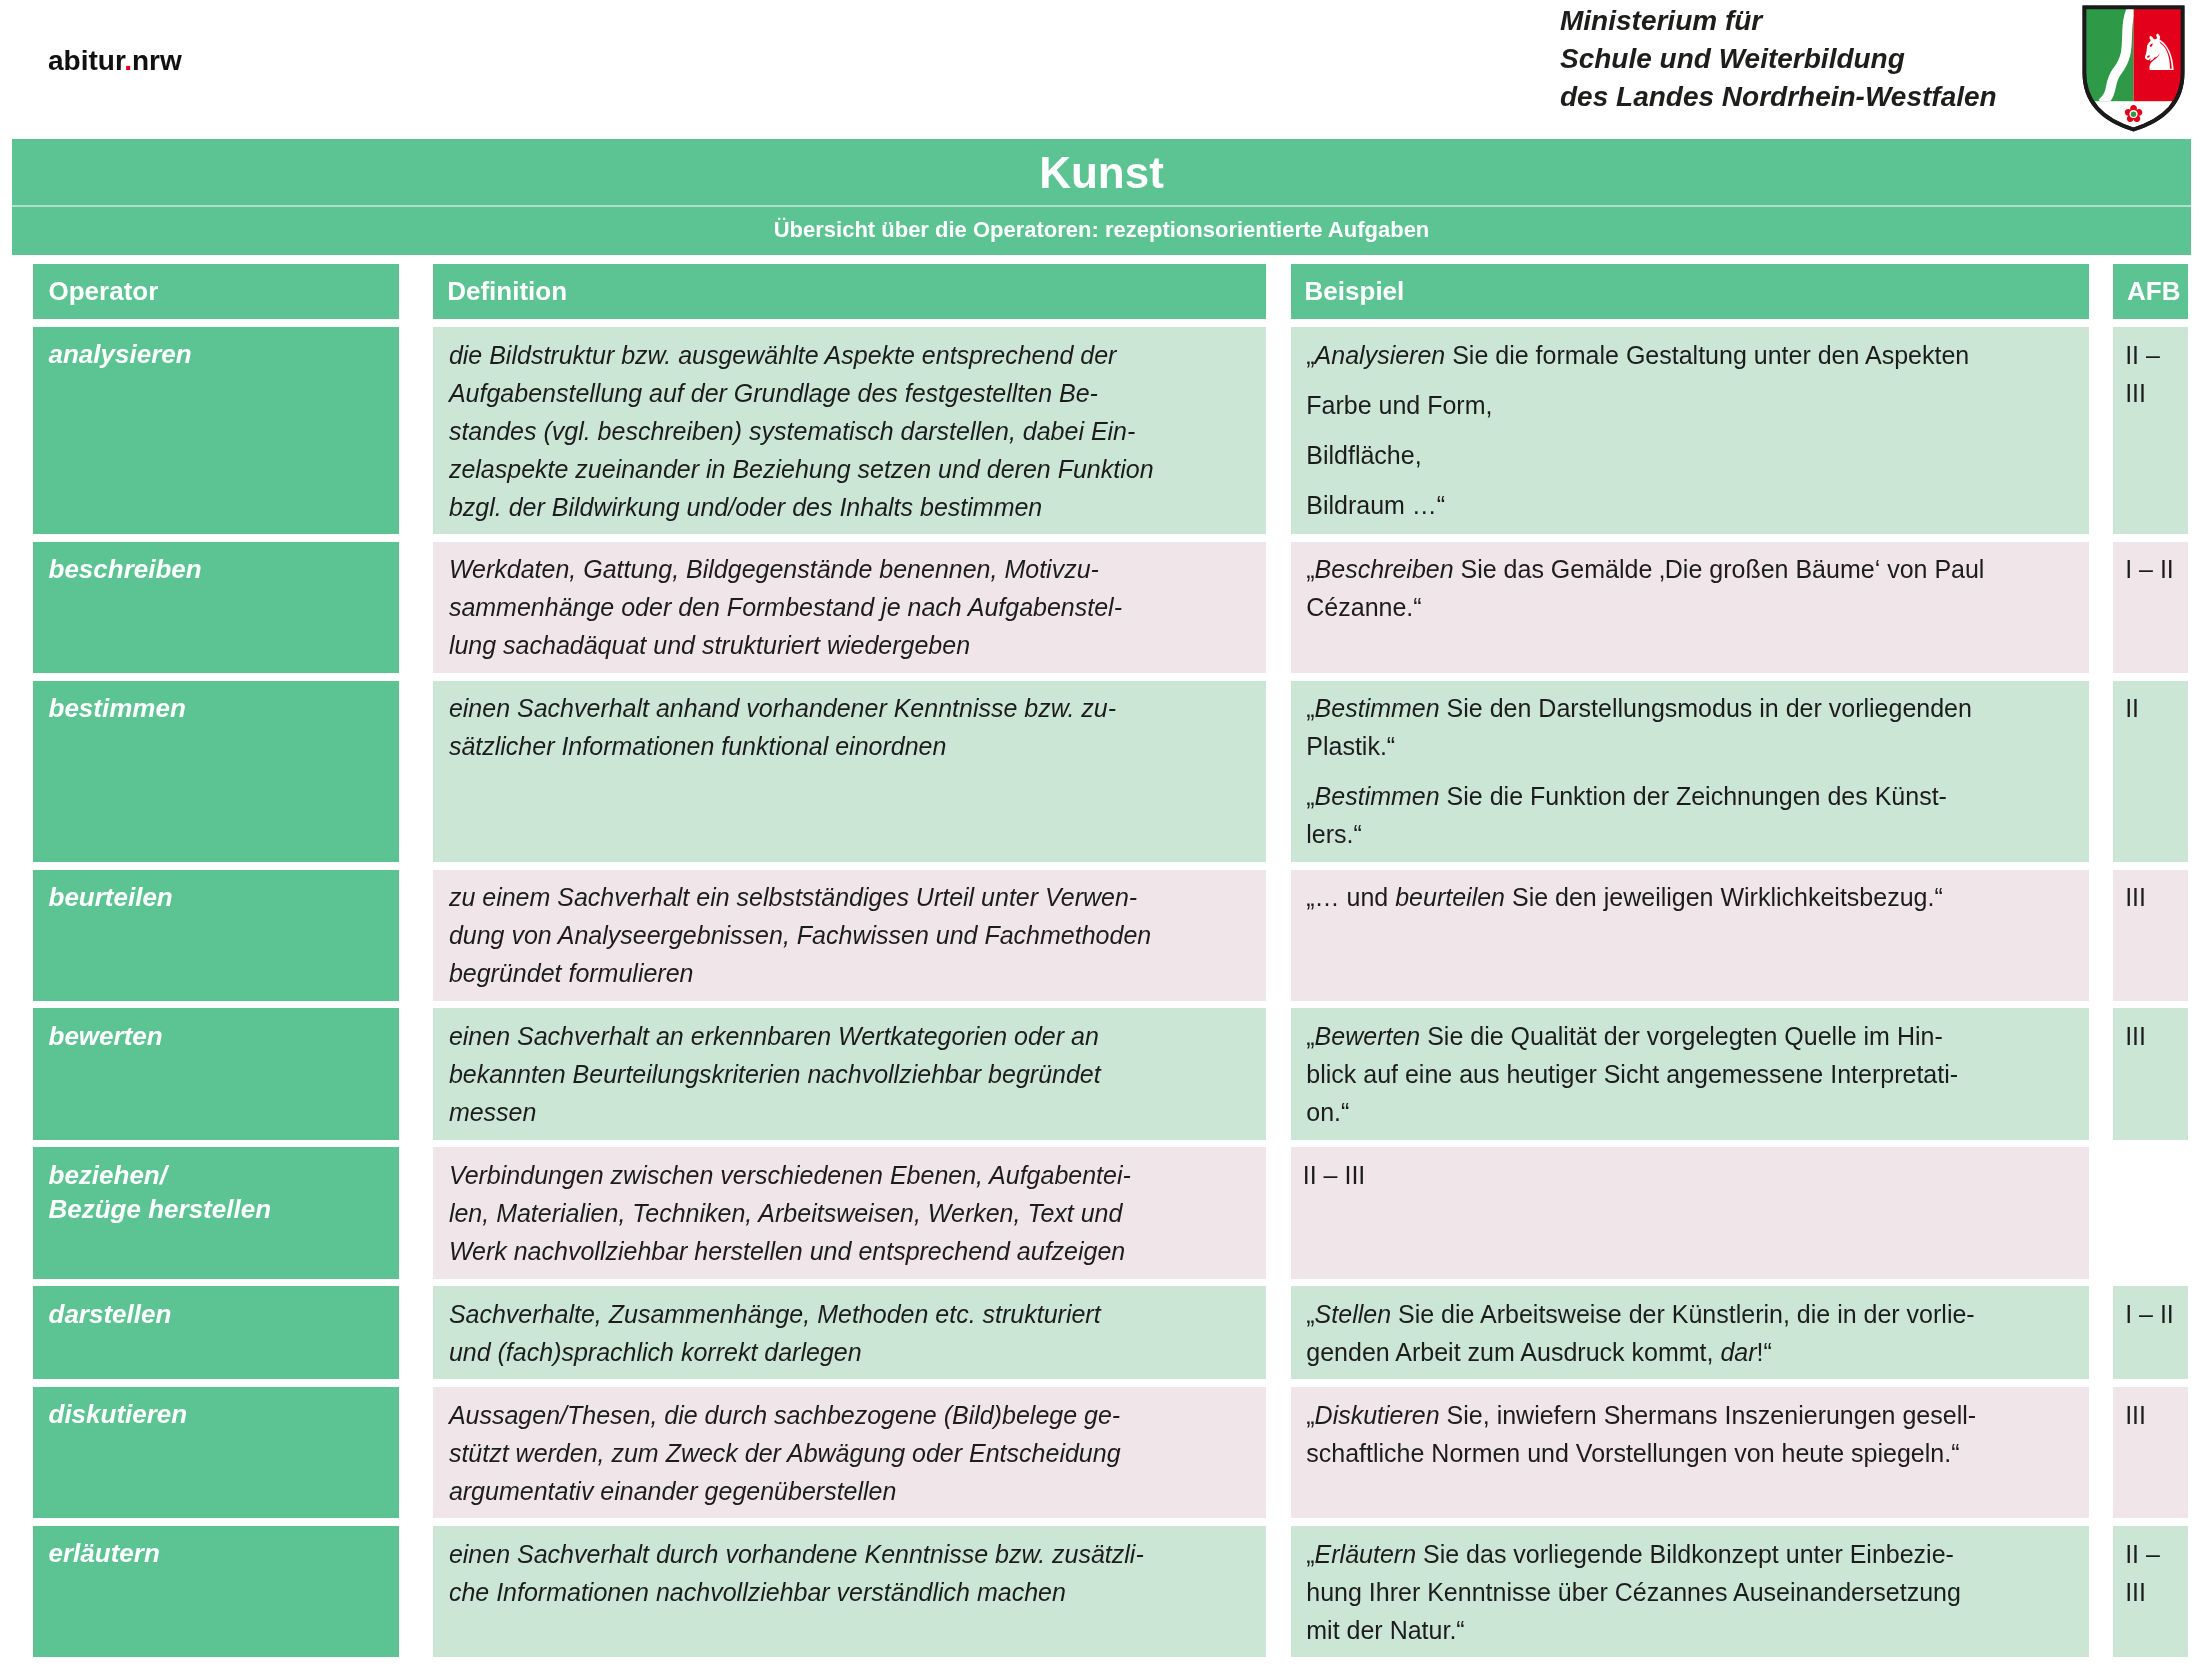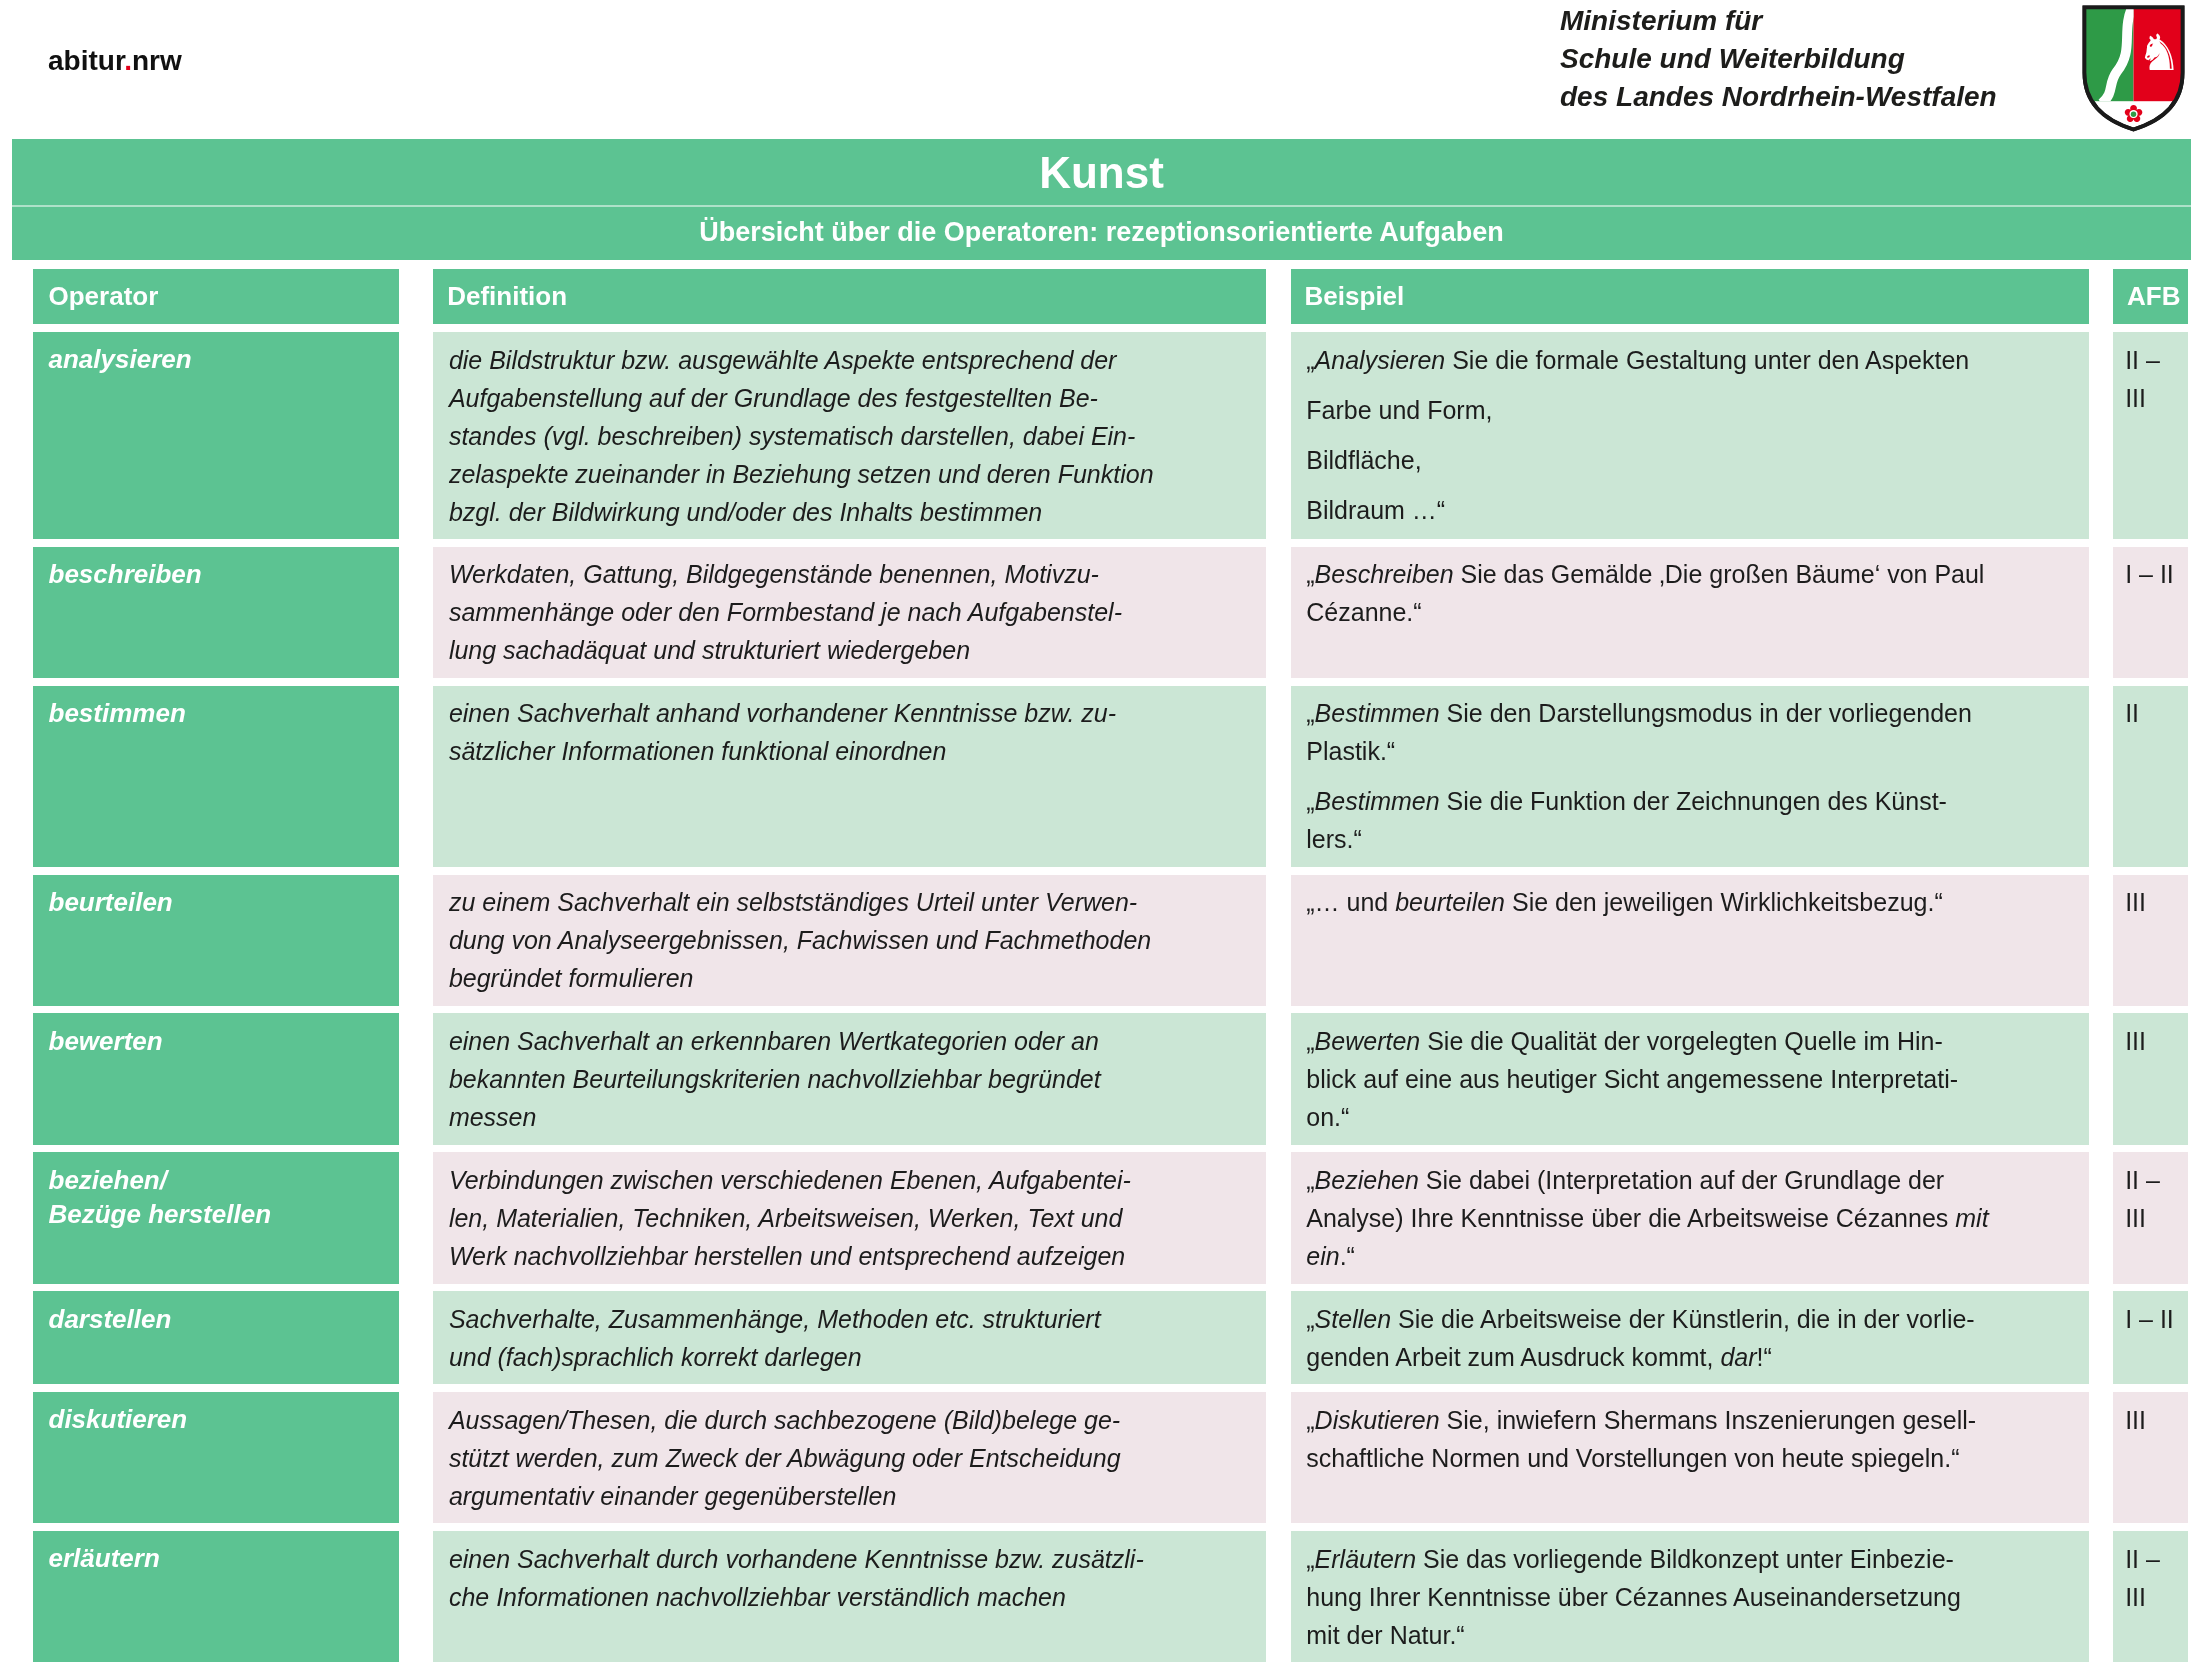--- a/index.html
+++ b/index.html
@@ -20,21 +20,21 @@
   .brand{ position:absolute; left:48px; top:45px; font-size:28px; font-weight:bold; color:#101010; }
   .brand .dot{ color:var(--red); }
   .ministry{ position:absolute; left:1560px; top:1.7px; font-size:28px; font-weight:bold;
              color:#1d1d1b; line-height:38px; }
   .coat{ position:absolute; right:15.5px; top:3.4px; }
 
   
   .tablewrap{ margin:0 12px; }
   .titleblock{ background:var(--green); color:#fff; text-align:center; font-weight:bold; margin-bottom:9.5px; }
   .title-main{ font-size:44px; padding:8.6px 0 7.7px; }
-  .title-sub { font-size:27px; padding:9.5px 0 12px; border-top:2.6px solid rgba(255,255,255,.5); }
+  .title-sub { font-size:22px; padding:9.5px 0 12px; border-top:2.6px solid rgba(255,255,255,.5); }
 
   
   .trow{ display:grid; grid-template-columns:397px 854px 819px 96px; gap:3.4px; margin-bottom:7.7px; }
   .cell{ min-height:100%;margin-left:21px; }
   .thead .cell{ background:var(--green); color:#fff; font-weight:bold; font-size:26px;
                 padding:12px 13.8px; line-height:31px; }
   .op{ background:var(--green); color:#fff; font-weight:bold; font-size:26px;
        padding:10.3px 12px 10.3px 15.5px; margin-right:10.3px; line-height:34px; }
   .thead .op{ padding:12px 13.8px 12px 15.5px; line-height:31px; }
   .def,.bsp,.afb{ font-size:25px; line-height:38px; color:var(--ink); }
@@ -158,25 +158,20 @@
         </div>
       <div class="cell afb">III</div>
     </div>
 
     <div class="trow tint-pink">
       <div class="cell op pre">beziehen/
 Bezüge herstellen</div>
       <div class="cell def pre">Verbindungen zwischen verschiedenen Ebenen, Aufgabentei-
 len, Materialien, Techniken, Arbeitsweisen, Werken, Text und
 Werk nachvollziehbar herstellen und entsprechend aufzeigen</div>
-      <div class="cell bsp">
-          <div class="para"><span>„</span><em>Beziehen</em><span> Sie dabei (Interpretation auf der Grundlage der
-Analyse) Ihre Kenntnisse über die Arbeitsweise Cézannes </span><em>mit
-ein</em><span>.“</span></div>
-        </div>
       <div class="cell afb">II – III</div>
     </div>
 
     <div class="trow tint-green">
       <div class="cell op pre">darstellen</div>
       <div class="cell def pre">Sachverhalte, Zusammenhänge, Methoden etc. strukturiert
 und (fach)sprachlich korrekt darlegen</div>
       <div class="cell bsp">
           <div class="para"><span>„</span><em>Stellen</em><span> Sie die Arbeitsweise der Künstlerin, die in der vorlie-
 genden Arbeit zum Ausdruck kommt, </span><em>dar</em><span>!“</span></div>

